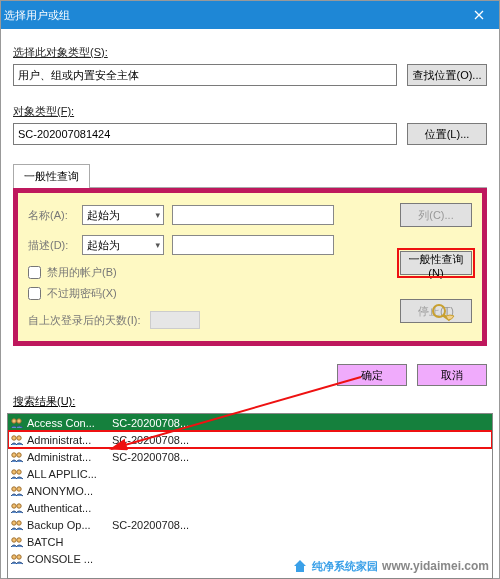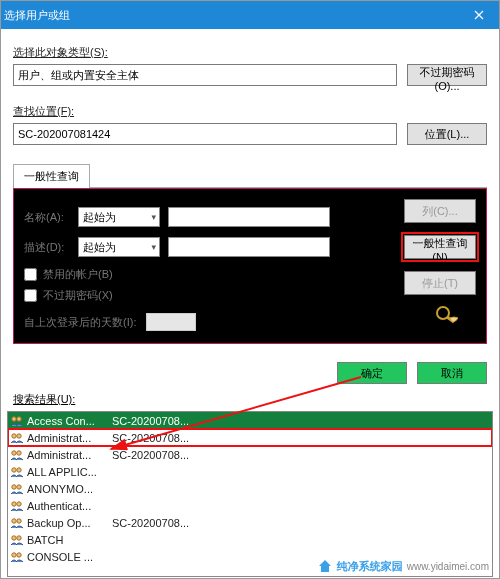--- a/index.html
+++ b/index.html
@@ -9,78 +9,78 @@
 .titlebar .close { position: absolute; right: 0; top: 0; width: 40px; height: 28px; display: flex; align-items: center; justify-content: center; cursor: pointer; }
 .content { padding: 10px 12px; }
 .row-label { margin: 6px 0 4px; color: #222; }
 .underline { text-decoration: underline; }
 .wide-row { display: flex; align-items: center; margin-bottom: 18px; }
 .wide-input { flex: 1; height: 22px; border: 1px solid #7a7a7a; background: #fff; padding: 2px 4px; }
 .side-btn { width: 80px; height: 22px; margin-left: 10px; border: 1px solid #7a7a7a; background: #e1e1e1; cursor: pointer; }
 .side-btn:disabled { color: #888; }
 .tabbar { border-bottom: 1px solid #aaa; margin-top: 4px; }
 .tab { display: inline-block; padding: 4px 10px; border: 1px solid #aaa; border-bottom: none; background: #fff; position: relative; top: 1px; font-size: 11px; }
-.tabpanel { border: 1px solid #be185d; padding: 18px 10px 12px; position: relative; background: #000000; }
+.tabpanel { border: 5px solid #be185d; padding: 12px 10px 12px; position: relative; background: #fef9c3; }
 .frow { display: flex; align-items: center; margin-bottom: 10px; }
 .flabel { width: 54px; color: #777; }
 .combo { width: 82px; height: 20px; border: 1px solid #888; background: #fff; padding-left: 4px; display: flex; align-items: center; justify-content: space-between; }
 .combo .chev { font-size: 9px; color: #555; padding-right: 3px; }
 .textin { width: 162px; height: 20px; border: 1px solid #888; margin-left: 8px; background: #fff; }
-.rightcol { position: absolute; right: 10px; top: 10px; display: flex; flex-direction: column; gap: 12px; align-items: flex-end; }
+.rightcol { position: absolute; right: 10px; top: 10px; display: flex; flex-direction: column; gap: 24px; align-items: flex-end; }
 .rightcol button { width: 72px; height: 24px; border: 1px solid #7a7a7a; background: #e1e1e1; cursor: pointer; }
 .rightcol button:disabled { color: #999; }
 .highlight-red { outline: 2px solid #e11; outline-offset: 1px; }
 .cbrow { display: flex; align-items: center; margin: 6px 0; color: #777; }
 .cbrow input { margin-right: 6px; }
 .daysrow { display: flex; align-items: center; margin-top: 10px; color: #777; }
 .daysrow .graybox { width: 50px; height: 18px; background: #e6e6e6; border: 1px solid #ccc; margin-left: 10px; }
 .hand { position: absolute; right: 26px; bottom: 14px; font-size: 20px; }
 .okrow { display: flex; justify-content: flex-end; gap: 10px; padding: 8px 12px 4px; }
-.okrow button { width: 70px; height: 22px; border: 1px solid #7a7a7a; background: #22c55e; cursor: pointer; }
+.okrow button { width: 70px; height: 22px; border: 1px solid #7a7a7a; background: #f0abfc; cursor: pointer; }
 .reslabel { padding: 4px 12px; }
 .results { margin: 0 6px; border: 1px solid #888; height: 166px; background: #fff; display: flex; flex-direction: column; }
 .rhead { display: flex; border-bottom: 1px solid #ccc; background: #fff; }
 .rhead div { padding: 3px 6px; border-right: 1px solid #ddd; font-size: 11px; }
 .col1 { width: 100px; }
 .col2 { flex: 1; }
 .rbody { flex: 1; overflow: auto; }
 .rrow { display: flex; align-items: center; height: 17px; }
 .rrow .icon { width: 14px; height: 12px; margin: 0 3px 0 2px; display: flex; align-items: center; justify-content: center; }
 .rrow .icon svg { width: 14px; height: 12px; }
 .rrow .c1 { width: 81px; white-space: nowrap; overflow: hidden; text-overflow: ellipsis; }
 .rrow .c2 { flex: 1; white-space: nowrap; overflow: hidden; text-overflow: ellipsis; padding-left: 4px; }
 .rrow:not(.sel) { color: #222; }
 .rrow.first-sel { background: #15803d; color: #fff; }
 .highlight-row { outline: 2px solid #e11; outline-offset: -1px; }
 .arrow-svg { position: absolute; pointer-events: none; }
 .watermark { position: absolute; bottom: 4px; right: 10px; font-size: 13px; color: #3aa0e8; font-weight: bold; z-index: 5; display: flex; align-items: center; gap: 4px; }
-.watermark .url { font-size: 10px; color: #888; font-weight: normal; }
+.watermark .url { font-size: 12px; color: #888; font-weight: bold; }
 </style>
 </head>
 <body>
 
 <div class="window">
 
   <div class="titlebar">
     <span>选择用户或组</span>
     <div class="close">
       <svg width="10" height="10" viewBox="0 0 10 10">
           <path d="M1 1 L9 9 M9 1 L1 9" stroke="#fff" stroke-width="1.3"></path>
         </svg>
     </div>
   </div>
 
   <div class="content">
     <div class="row-label"><span class="underline">选择此对象类型(S):</span></div>
     <div class="wide-row">
       <input class="wide-input" readonly="" value="用户、组或内置安全主体" style="">
-      <button class="side-btn">不过期密码(O)...</button>
-    </div>
-
-    <div class="row-label"><span class="underline">查找位置(F):</span></div>
+      <button class="side-btn">查找位置(O)...</button>
+    </div>
+
+    <div class="row-label"><span class="underline">对象类型(F):</span></div>
     <div class="wide-row">
       <input class="wide-input" readonly="" value="SC-202007081424" style="">
       <button class="side-btn">位置(L)...</button>
     </div>
 
     <div class="tabbar">
       <div class="tab">一般性查询</div>
     </div>
     <div class="tabpanel">
 

